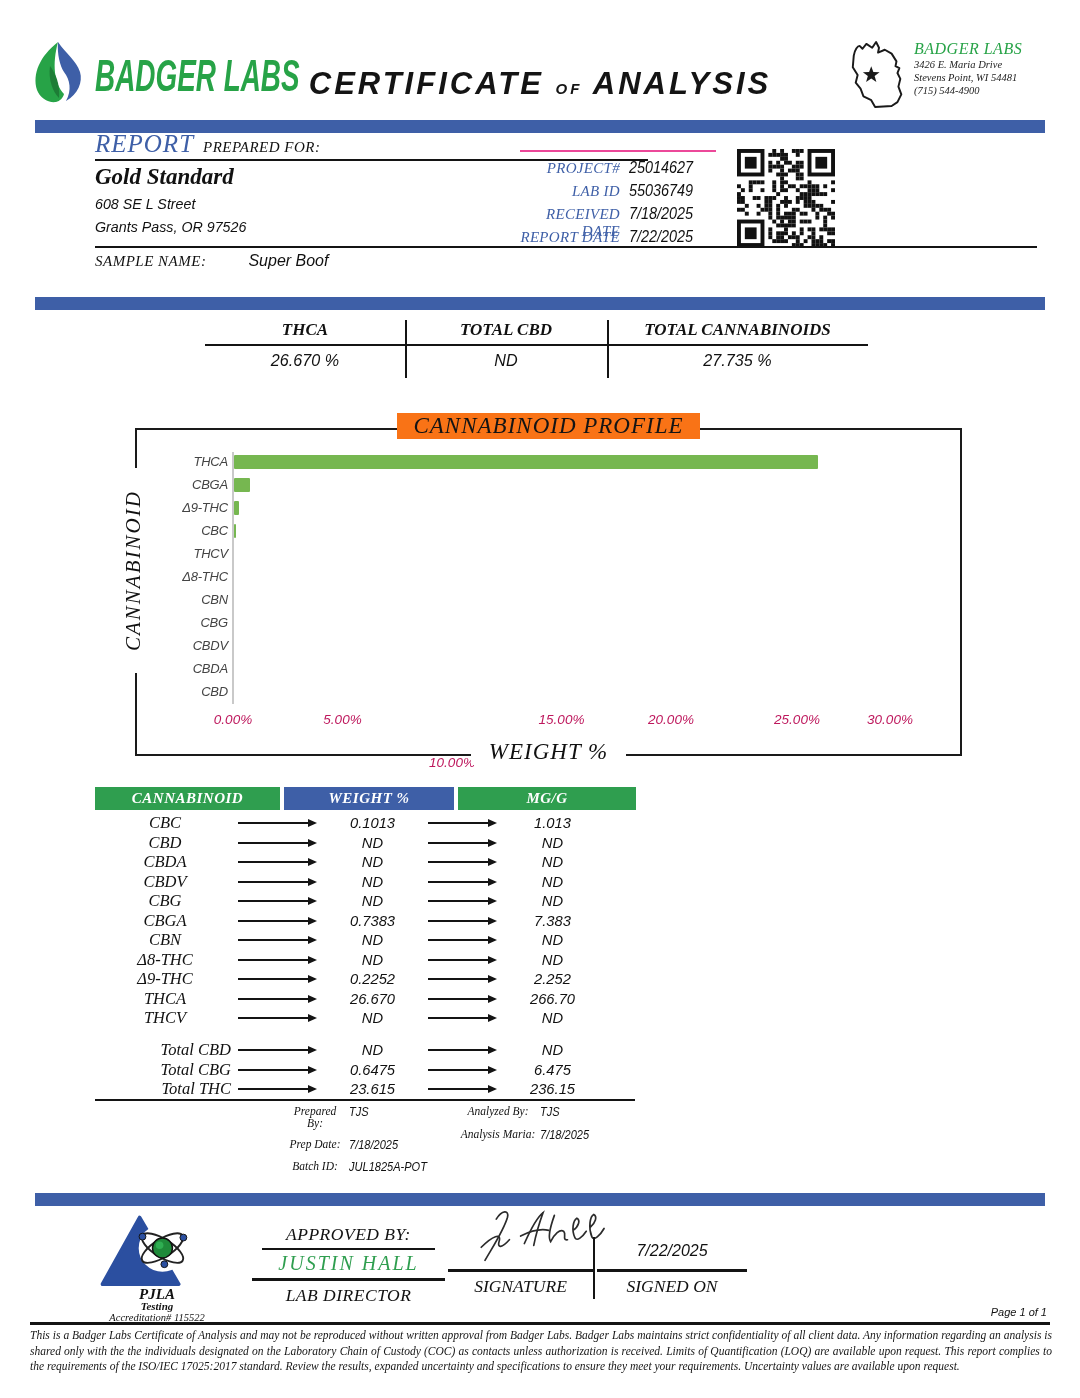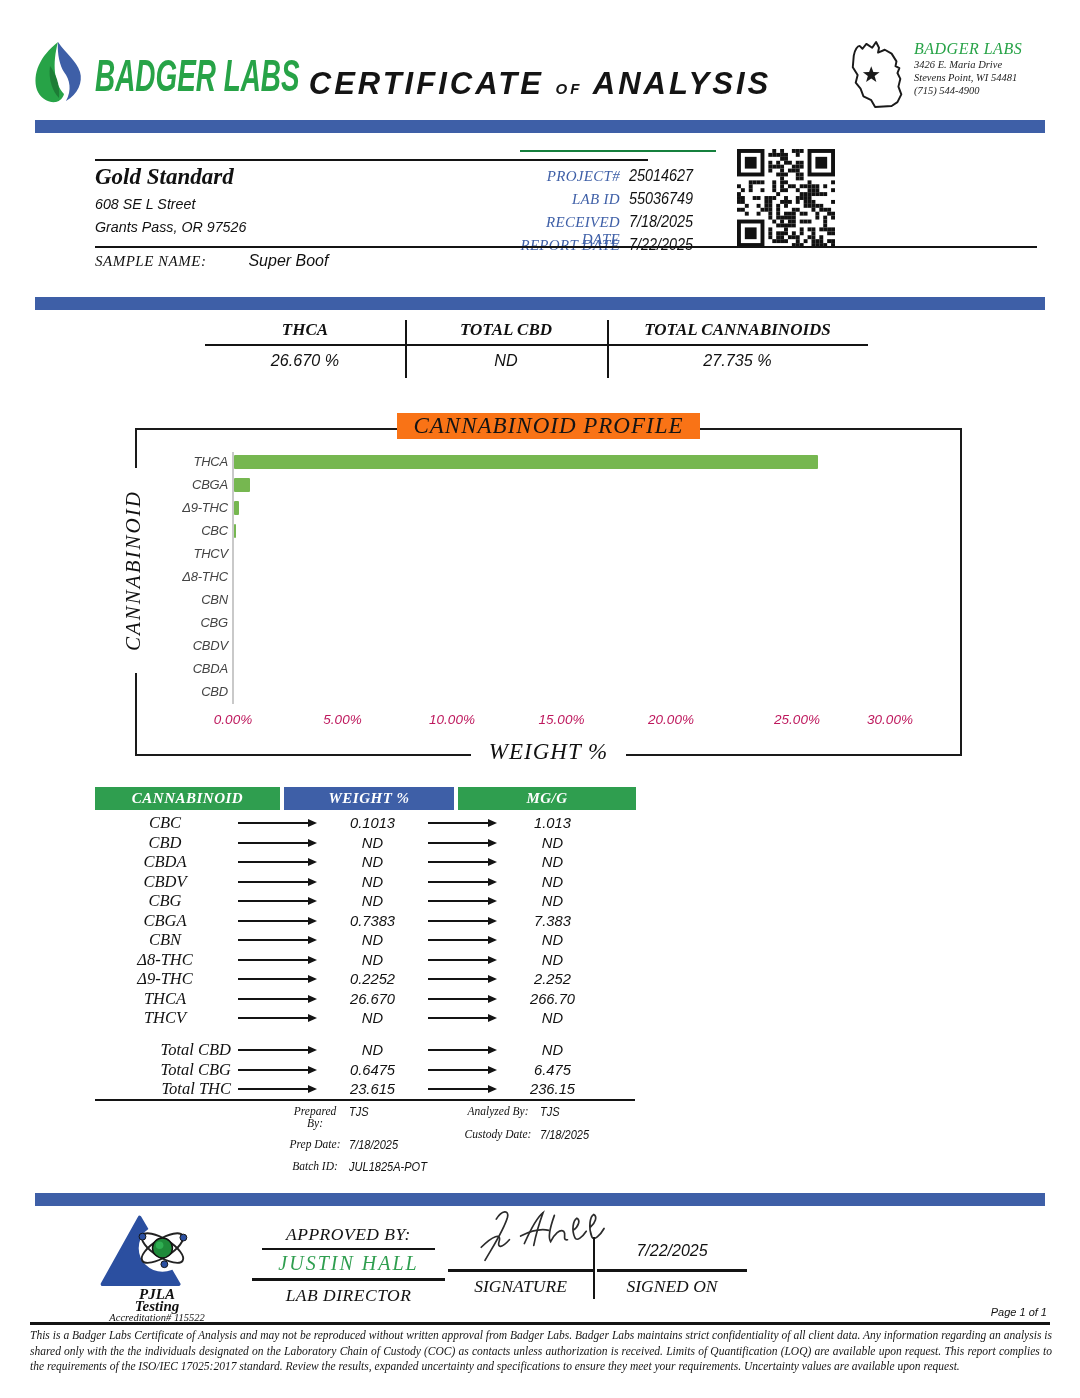--- a/index.html
+++ b/index.html
@@ -27,21 +27,21 @@
   .report-head{left:95px;top:130px;white-space:nowrap;}
   .report-word{font-size:25px;color:#3e5fa7;letter-spacing:1px;}
   .prepared-for{font-size:15px;color:#111;margin-left:9px;letter-spacing:0.5px;}
   .line{background:#141414;}
   .rline1{left:95px;top:159px;width:553px;height:2px;}
   .rline-sample{left:95px;top:246px;width:942px;height:2px;}
   .client{left:95px;top:164px;}
   .client-name{font-size:23px;font-weight:700;}
   .client-line{font-family:"Liberation Sans",sans-serif;font-size:15.5px;margin-top:5px;
                transform:scaleX(0.92);transform-origin:left;}
-  .fields{left:520px;top:150px;width:196px;border-top:2px solid #15803d;padding-top:15px;}
+  .fields{left:520px;top:150px;width:196px;border-top:2px solid #ec4899;padding-top:7px;}
   .frow{display:flex;align-items:baseline;height:23px;}
   .flabel{width:100px;text-align:right;color:#3e5fa7;font-size:15px;letter-spacing:0.3px;}
   .fvalue{margin-left:9px;font-family:"Liberation Sans",sans-serif;font-size:16px;
           transform:scaleX(0.9);transform-origin:left;}
   .qr{left:737px;top:149px;}
   .sample-row{left:95px;top:252px;}
   .sample-label{font-size:15px;letter-spacing:0.5px;}
   .sample-value{font-family:"Liberation Sans",sans-serif;font-size:16px;margin-left:38px;}
 
   
@@ -106,21 +106,21 @@
   .m-label{font-size:11.5px;text-align:center;}
   .m-prepared .m-label{width:60px;}
   .m-analyzed .m-label{width:76px;}
   .m-value{font-family:"Liberation Sans",sans-serif;font-size:12px;margin-left:4px;
            transform:scaleX(0.92);transform-origin:left;}
 
   
   .pjla-icon{left:92px;top:1210px;}
   .pjla-text{left:101px;top:1287px;width:112px;text-align:center;}
   .pjla-org{font-weight:700;font-size:15px;line-height:14px;}
-  .pjla-testing{font-weight:700;font-size:15px;line-height:11px;}
+  .pjla-testing{font-weight:700;font-size:11px;line-height:11px;}
   .pjla-accred{font-size:10.5px;line-height:11px;}
   .approved{left:252px;top:1224px;width:193px;text-align:center;}
   .app-label{font-size:17.5px;letter-spacing:0.5px;}
   .app-line1{height:2px;background:#141414;width:90%;margin:3px auto 0;}
   .app-name{font-size:20px;letter-spacing:2px;color:#2f9e4f;margin-top:2px;}
   .app-line2{height:3px;background:#141414;margin-top:3px;}
   .app-title{font-size:17.5px;margin-top:4px;letter-spacing:0.5px;}
   .sig-svg{left:470px;top:1205px;}
   .sig-line{left:448px;top:1269px;width:145px;height:3px;}
   .sig-label{left:448px;top:1276px;width:145px;text-align:center;font-size:17.5px;}
@@ -164,20 +164,23 @@
   </div>
   <div class="abs lab-info">
     <div class="lab-name">BADGER LABS</div>
     <div class="lab-line">3426 E. Maria Drive</div>
     <div class="lab-line">Stevens Point, WI 54481</div>
     <div class="lab-line">(715) 544-4900</div>
   </div>
 
   <div class="abs blue-bar bar1"></div>
 
+  <div class="abs report-head">
+    <span class="report-word">REPORT</span><span class="prepared-for">PREPARED FOR:</span>
+  </div>
   <div class="abs line rline1"></div>
 
   <div class="abs client">
     <div class="client-name">Gold Standard</div>
     <div class="client-line">608 SE L Street</div>
     <div class="client-line">Grants Pass, OR 97526</div>
   </div>
 
   <div class="abs fields">
     <div class="frow">
@@ -481,21 +484,21 @@
         <div class="chart-cat">CBDA</div>
       </div>
       <div class="chart-row">
         <div class="chart-cat">CBD</div>
       </div>
     </div>
   <div class="abs chart-axis"></div>
   <div class="abs chart-xticks">
       <span class="chart-tick" style="left: 98px;">0.00%</span>
       <span class="chart-tick" style="left: 207.5px;">5.00%</span>
-      <span class="chart-tick" style="left: 317px;">10.00%</span>
+      <span class="chart-tick" style="left: 317px; margin-top: 43px;">10.00%</span>
       <span class="chart-tick" style="left: 426.5px;">15.00%</span>
       <span class="chart-tick" style="left: 536px;">20.00%</span>
       <span class="chart-tick" style="left: 662px; text-align: center;">25.00%</span>
       <span class="chart-tick" style="left: 755px;">30.00%</span>
     </div>
   <div class="abs chart-title"><span>CANNABINOID PROFILE</span></div>
   <div class="abs chart-xlabel"><span>WEIGHT %</span></div>
 
   <div class="abs t-head">
     <div class="cell green">CANNABINOID</div>
@@ -703,21 +706,21 @@
         <div class="m-label">Batch ID:</div>
         <div class="m-value">JUL1825A-POT</div>
       </div>
     </div>
   <div class="abs m-analyzed m-col">
       <div class="m-row">
         <div class="m-label">Analyzed By:</div>
         <div class="m-value">TJS</div>
       </div>
       <div class="m-row">
-        <div class="m-label">Custody Date:</div>
+        <div class="m-label">Analysis Maria:</div>
         <div class="m-value">7/18/2025</div>
       </div>
     </div>
 
   <div class="abs blue-bar bar3"></div>
 
   <div class="abs pjla-icon">
     <svg width="120" height="78" viewBox="0 0 120 82">
       <path d="M8,78 L47,8 L88,78 Z" fill="#2b4fa0" stroke="#2b4fa0" stroke-width="4" stroke-linejoin="round"></path>
       <circle cx="71" cy="40" r="25" fill="#ffffff"></circle>

